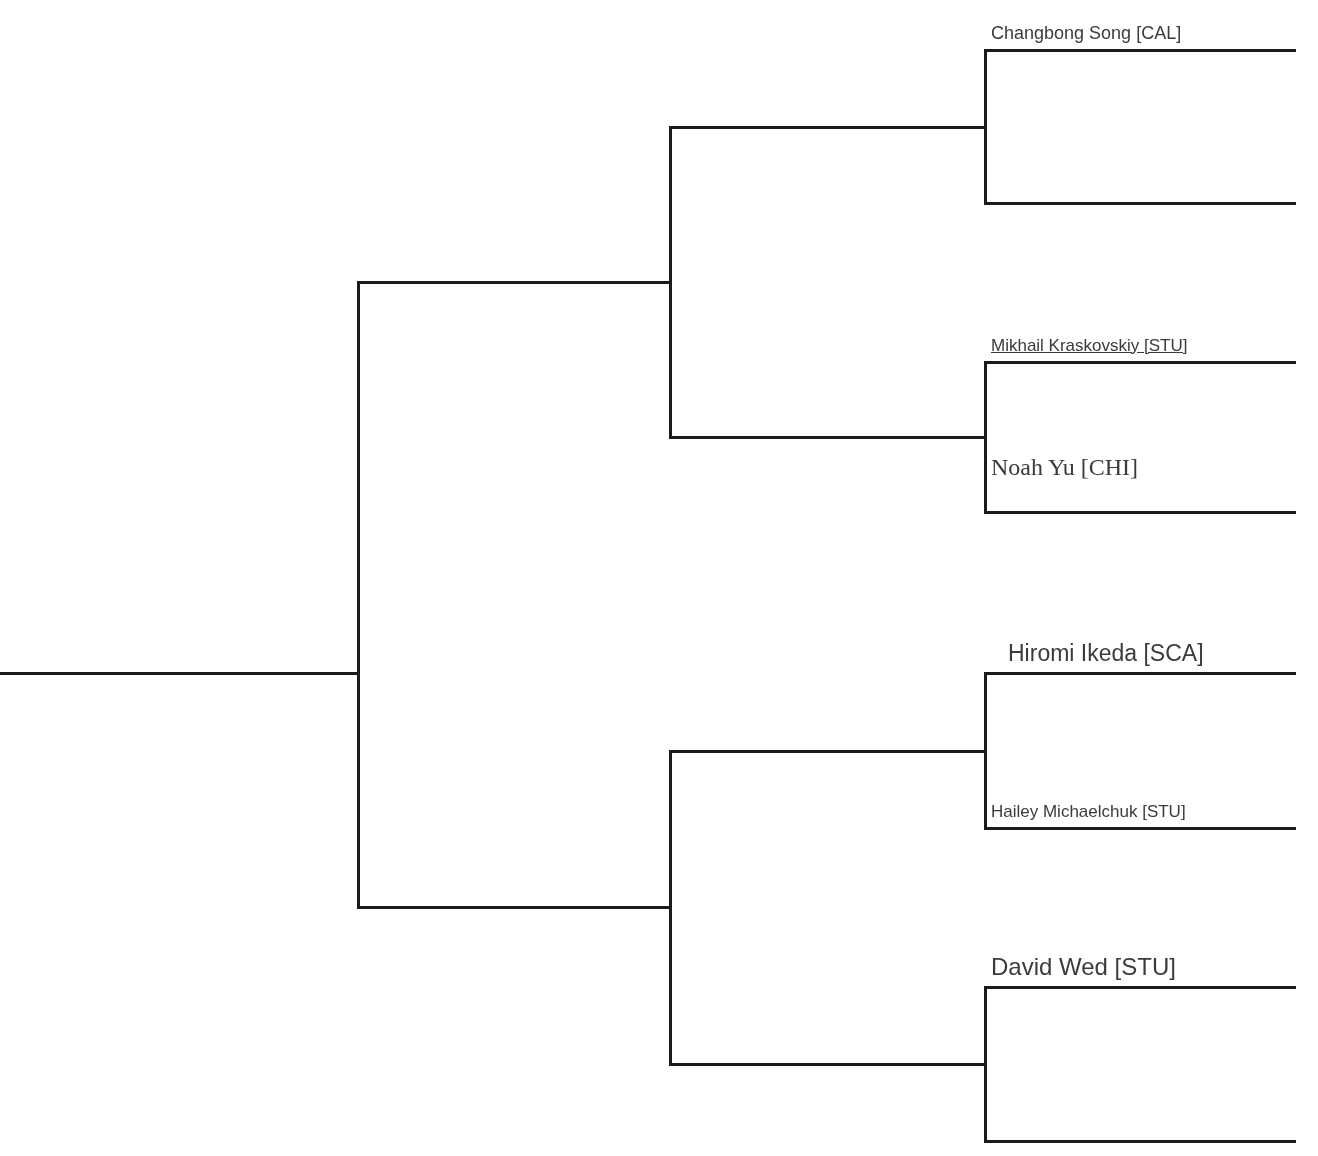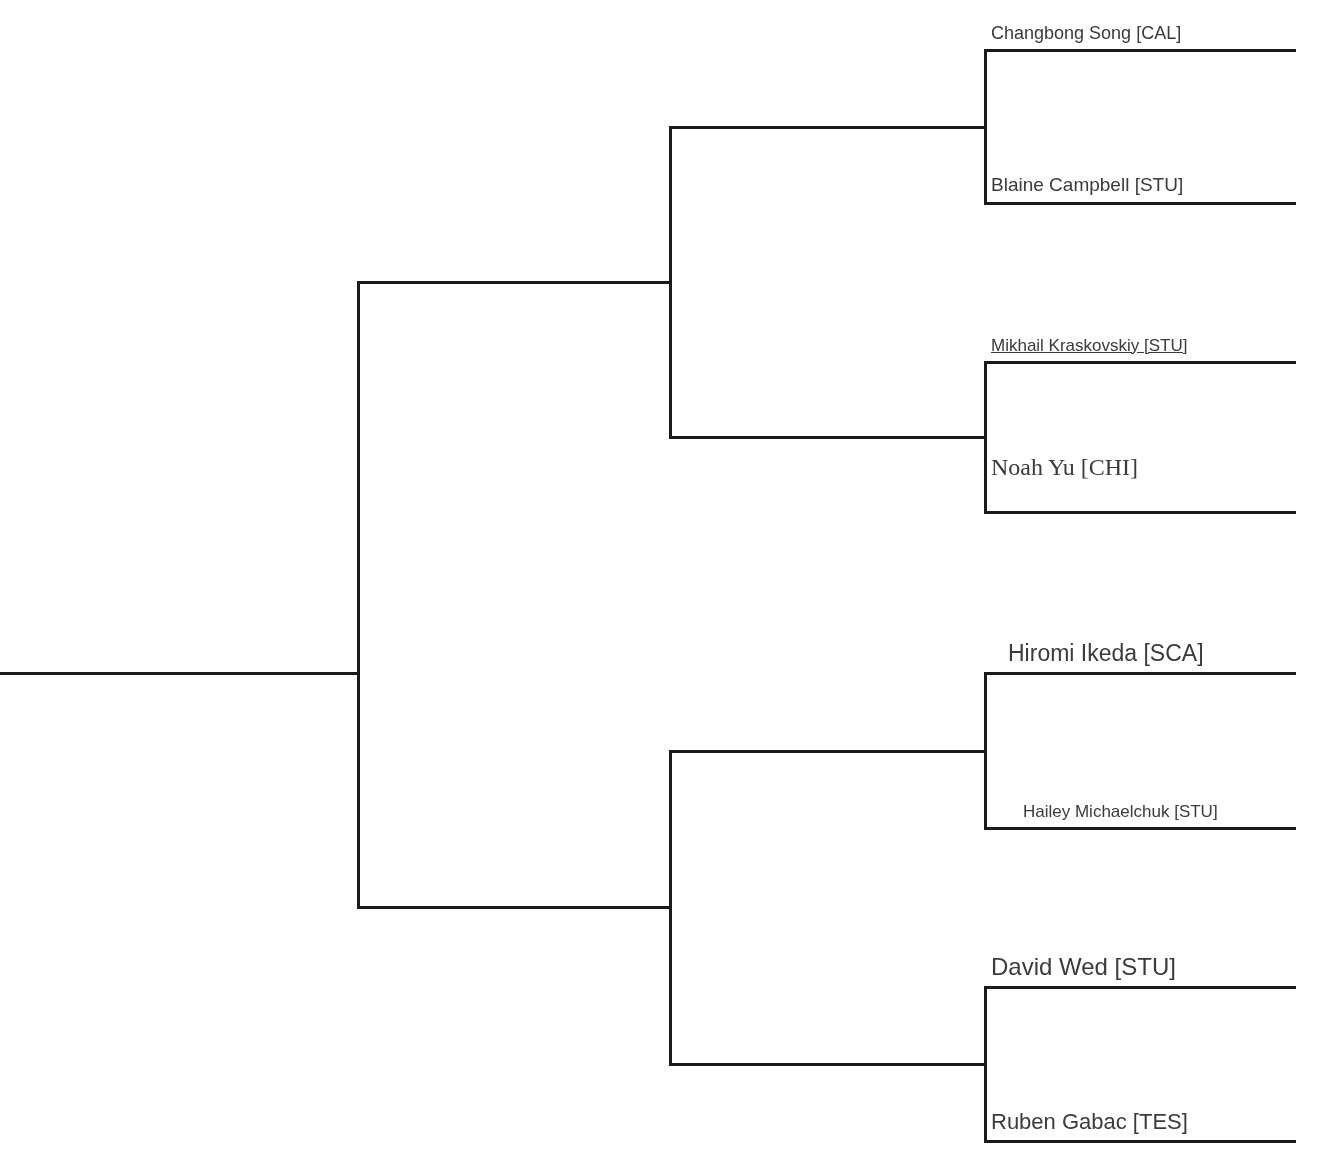--- a/index.html
+++ b/index.html
@@ -69,40 +69,34 @@
   .slot-6{top:944px;} .slot-7{top:1098px;}
 </style>
 </head>
 <body>
 
 <div class="bracket">
 
   <div class="player-slot slot-0">
     <span class="player-name" style="font-size: 18px;">Changbong Song [CAL]</span>
   </div>
-  <div class="player-slot slot-1">
-    <span class="player-name" style="font-size: 19px;">Blaine Campbell [STU]</span>
-  </div>
   <div class="player-slot slot-2">
     <span class="player-name" style="font-size: 17px; text-decoration: underline;">Mikhail Kraskovskiy [STU]</span>
   </div>
   <div class="player-slot slot-3">
     <span class="player-name" style="font-size: 24px;">Noah Yu [CHI]</span>
   </div>
   <div class="player-slot slot-4">
     <span class="player-name" style="font-size: 23px;">Hiromi Ikeda [SCA]</span>
   </div>
   <div class="player-slot slot-5">
-    <span class="player-name" style="font-size: 17px; margin-left: 32px;">Hailey Michaelchuk [STU]</span>
+    <span class="player-name" style="font-size: 17px;">Hailey Michaelchuk [STU]</span>
   </div>
   <div class="player-slot slot-6">
     <span class="player-name" style="font-size: 24px;">David Wed [STU]</span>
-  </div>
-  <div class="player-slot slot-7">
-    <span class="player-name" style="font-size: 22px;">Ruben Gabac [TES]</span>
   </div>
 
   <div class="bline p-line p-line-0"></div>
   <div class="bline p-line p-line-1"></div>
   <div class="bline p-line p-line-2"></div>
   <div class="bline p-line p-line-3"></div>
   <div class="bline p-line p-line-4"></div>
   <div class="bline p-line p-line-5"></div>
   <div class="bline p-line p-line-6"></div>
   <div class="bline p-line p-line-7"></div>

